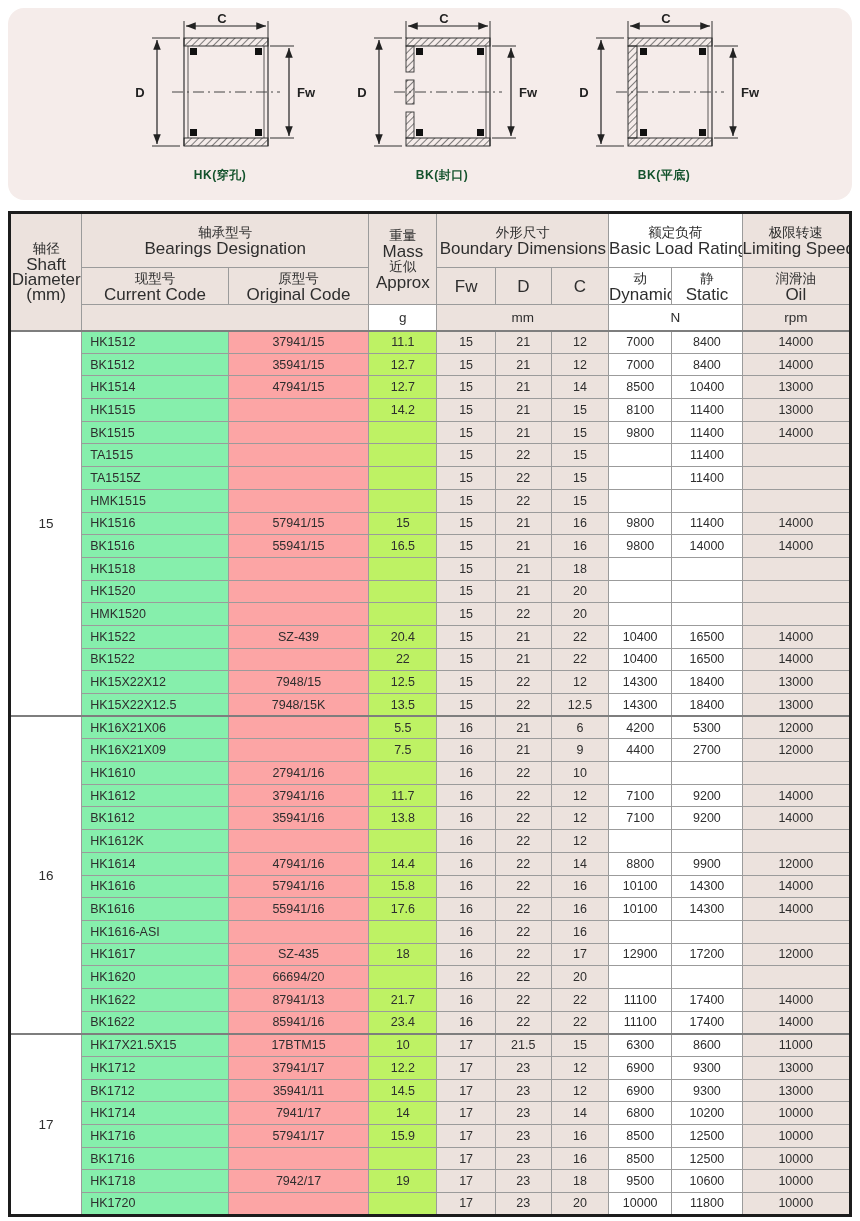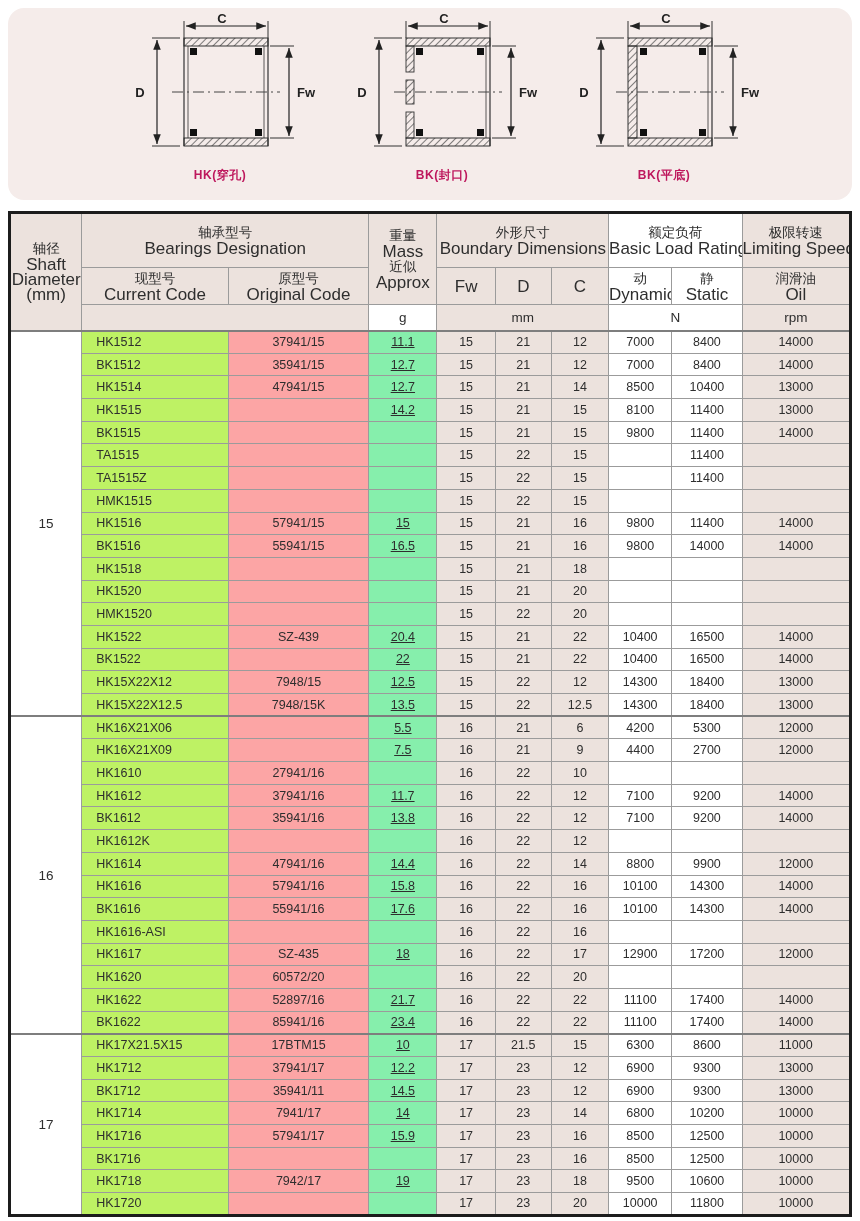--- a/index.html
+++ b/index.html
@@ -14,21 +14,21 @@
   
   .diagram-panel {
     position:absolute; left:8px; top:8px; width:844px; height:192px;
     background:#f5ecea; border-radius:16px;
     display:flex; justify-content:space-between;
     padding:6px 92px 0 116px;
   }
   .diagram { width:192px; display:flex; flex-direction:column; align-items:center; }
   .diagram svg { display:block; }
   .diagram-label {
-    font-size:12px; color:#be185d; margin-top:1px; letter-spacing:0.5px; font-weight:bold;
+    font-size:12px; color:#14532d; margin-top:1px; letter-spacing:0.5px; font-weight:bold;
   }
 
   
   table.spec {
     position:absolute; left:8px; top:211px; width:844px;
     border-collapse:collapse; table-layout:fixed;
     border:3px solid #1c1c1c;
     background:#fff;
   }
   table.spec th, table.spec td {
@@ -41,23 +41,23 @@
   thead tr.h2 th { height:37px; }
   thead tr.h3 th { height:26px; }
   .zh { font-size:13.5px; line-height:16px; display:block; }
   .en { font-size:17px; line-height:15px; display:block; }
   .unit { font-size:13.5px; }
 
   .bg-pink { background:#ece2dd; }
   .bg-white { background:#ffffff; }
 
   tbody td { height:22.7px; font-size:12.5px; color:#3a3a3a; }
-  tbody td.c-code  { background:#bef264; text-align:left; padding-left:14px; }
+  tbody td.c-code  { background:#86efac; text-align:left; padding-left:8px; }
   tbody td.c-orig  { background:#fca5a5; }
-  tbody td.c-mass  { background:#86efac;text-decoration:underline; }
+  tbody td.c-mass  { background:#bef264; }
   tbody td.c-dim   { background:#ece2dd; }
   tbody td.c-load  { background:#ffffff; }
   tbody td.c-speed { background:#ece2dd; }
   tbody td.c-shaft { background:#ffffff; font-size:13.5px; }
   tbody tr.section-first td { border-top:2px solid #7e7e7e; }
 
   .dimtxt { font-size:13px; font-weight:bold; fill:#222; }
 </style>
 </head>
 <body>
@@ -560,32 +560,32 @@
           <td class="c-mass">18</td>
           <td class="c-dim">16</td>
           <td class="c-dim">22</td>
           <td class="c-dim">17</td>
           <td class="c-load">12900</td>
           <td class="c-load">17200</td>
           <td class="c-speed">12000</td>
         </tr>
         <tr>
           <td class="c-code">HK1620</td>
-          <td class="c-orig">60572/20</td>
+          <td class="c-orig">66694/20</td>
           <td class="c-mass"></td>
           <td class="c-dim">16</td>
           <td class="c-dim">22</td>
           <td class="c-dim">20</td>
           <td class="c-load"></td>
           <td class="c-load"></td>
           <td class="c-speed"></td>
         </tr>
         <tr>
           <td class="c-code">HK1622</td>
-          <td class="c-orig">52897/16</td>
+          <td class="c-orig">87941/13</td>
           <td class="c-mass">21.7</td>
           <td class="c-dim">16</td>
           <td class="c-dim">22</td>
           <td class="c-dim">22</td>
           <td class="c-load">11100</td>
           <td class="c-load">17400</td>
           <td class="c-speed">14000</td>
         </tr>
         <tr>
           <td class="c-code">BK1622</td>

